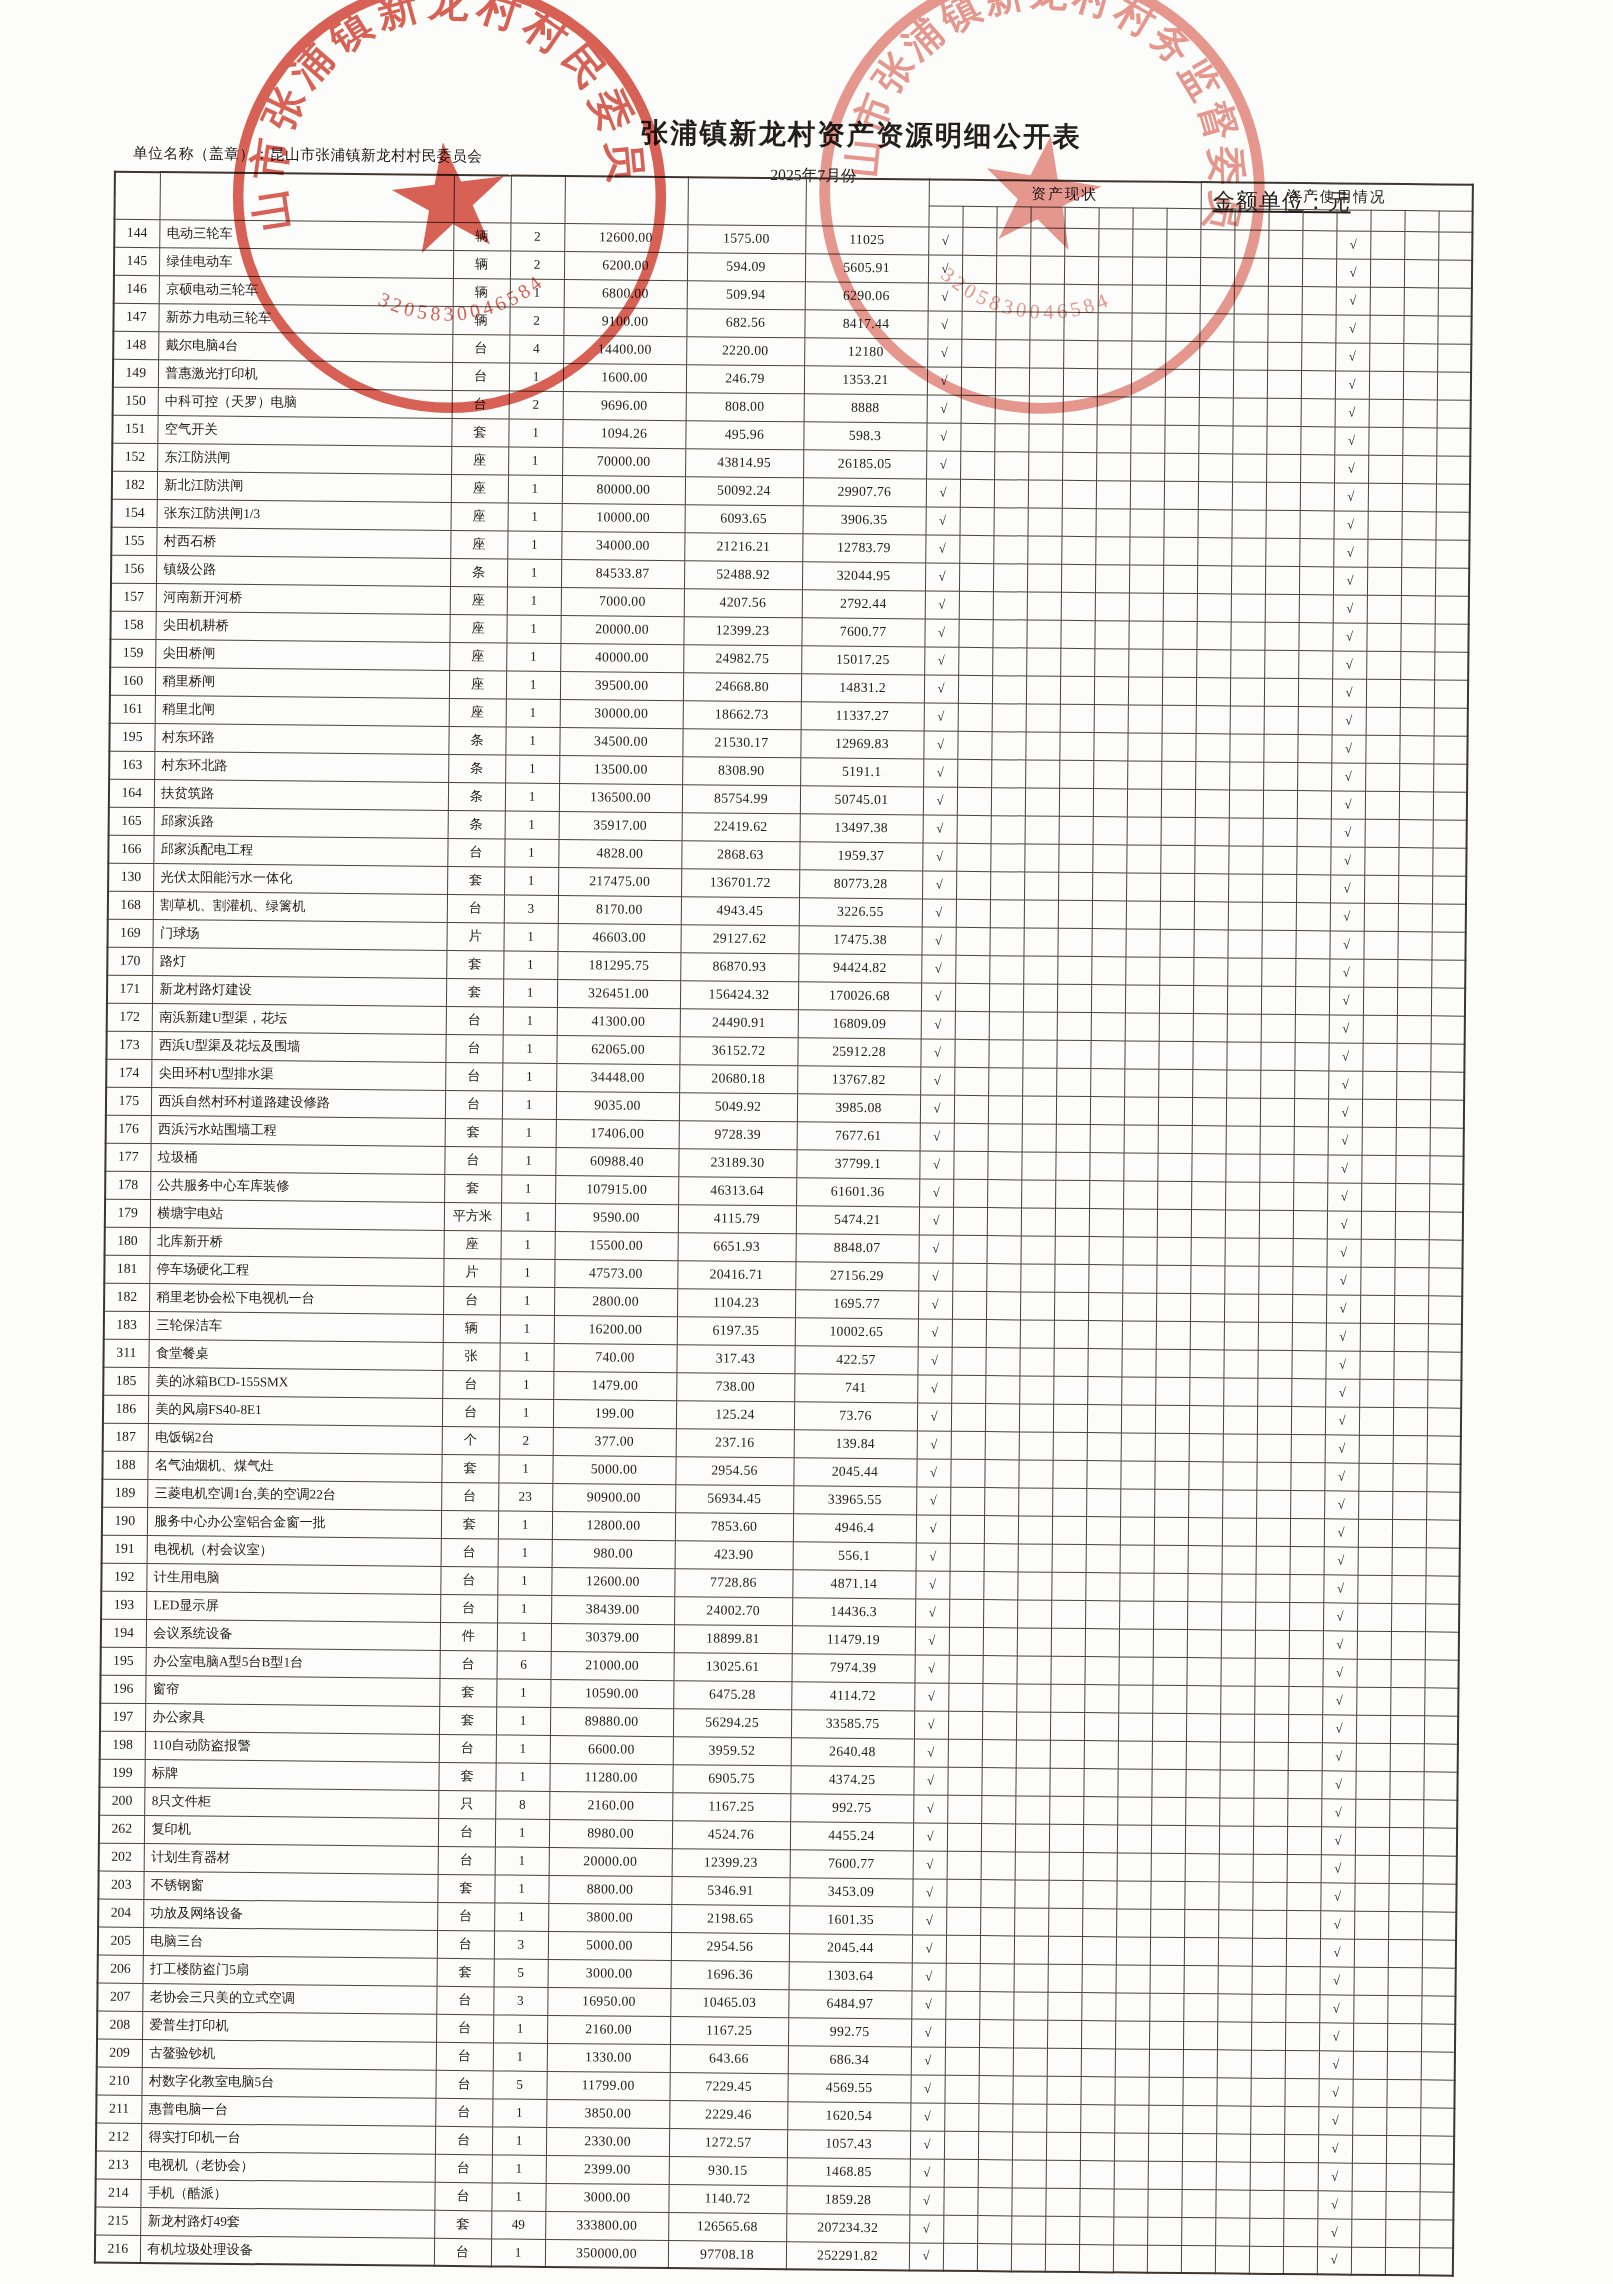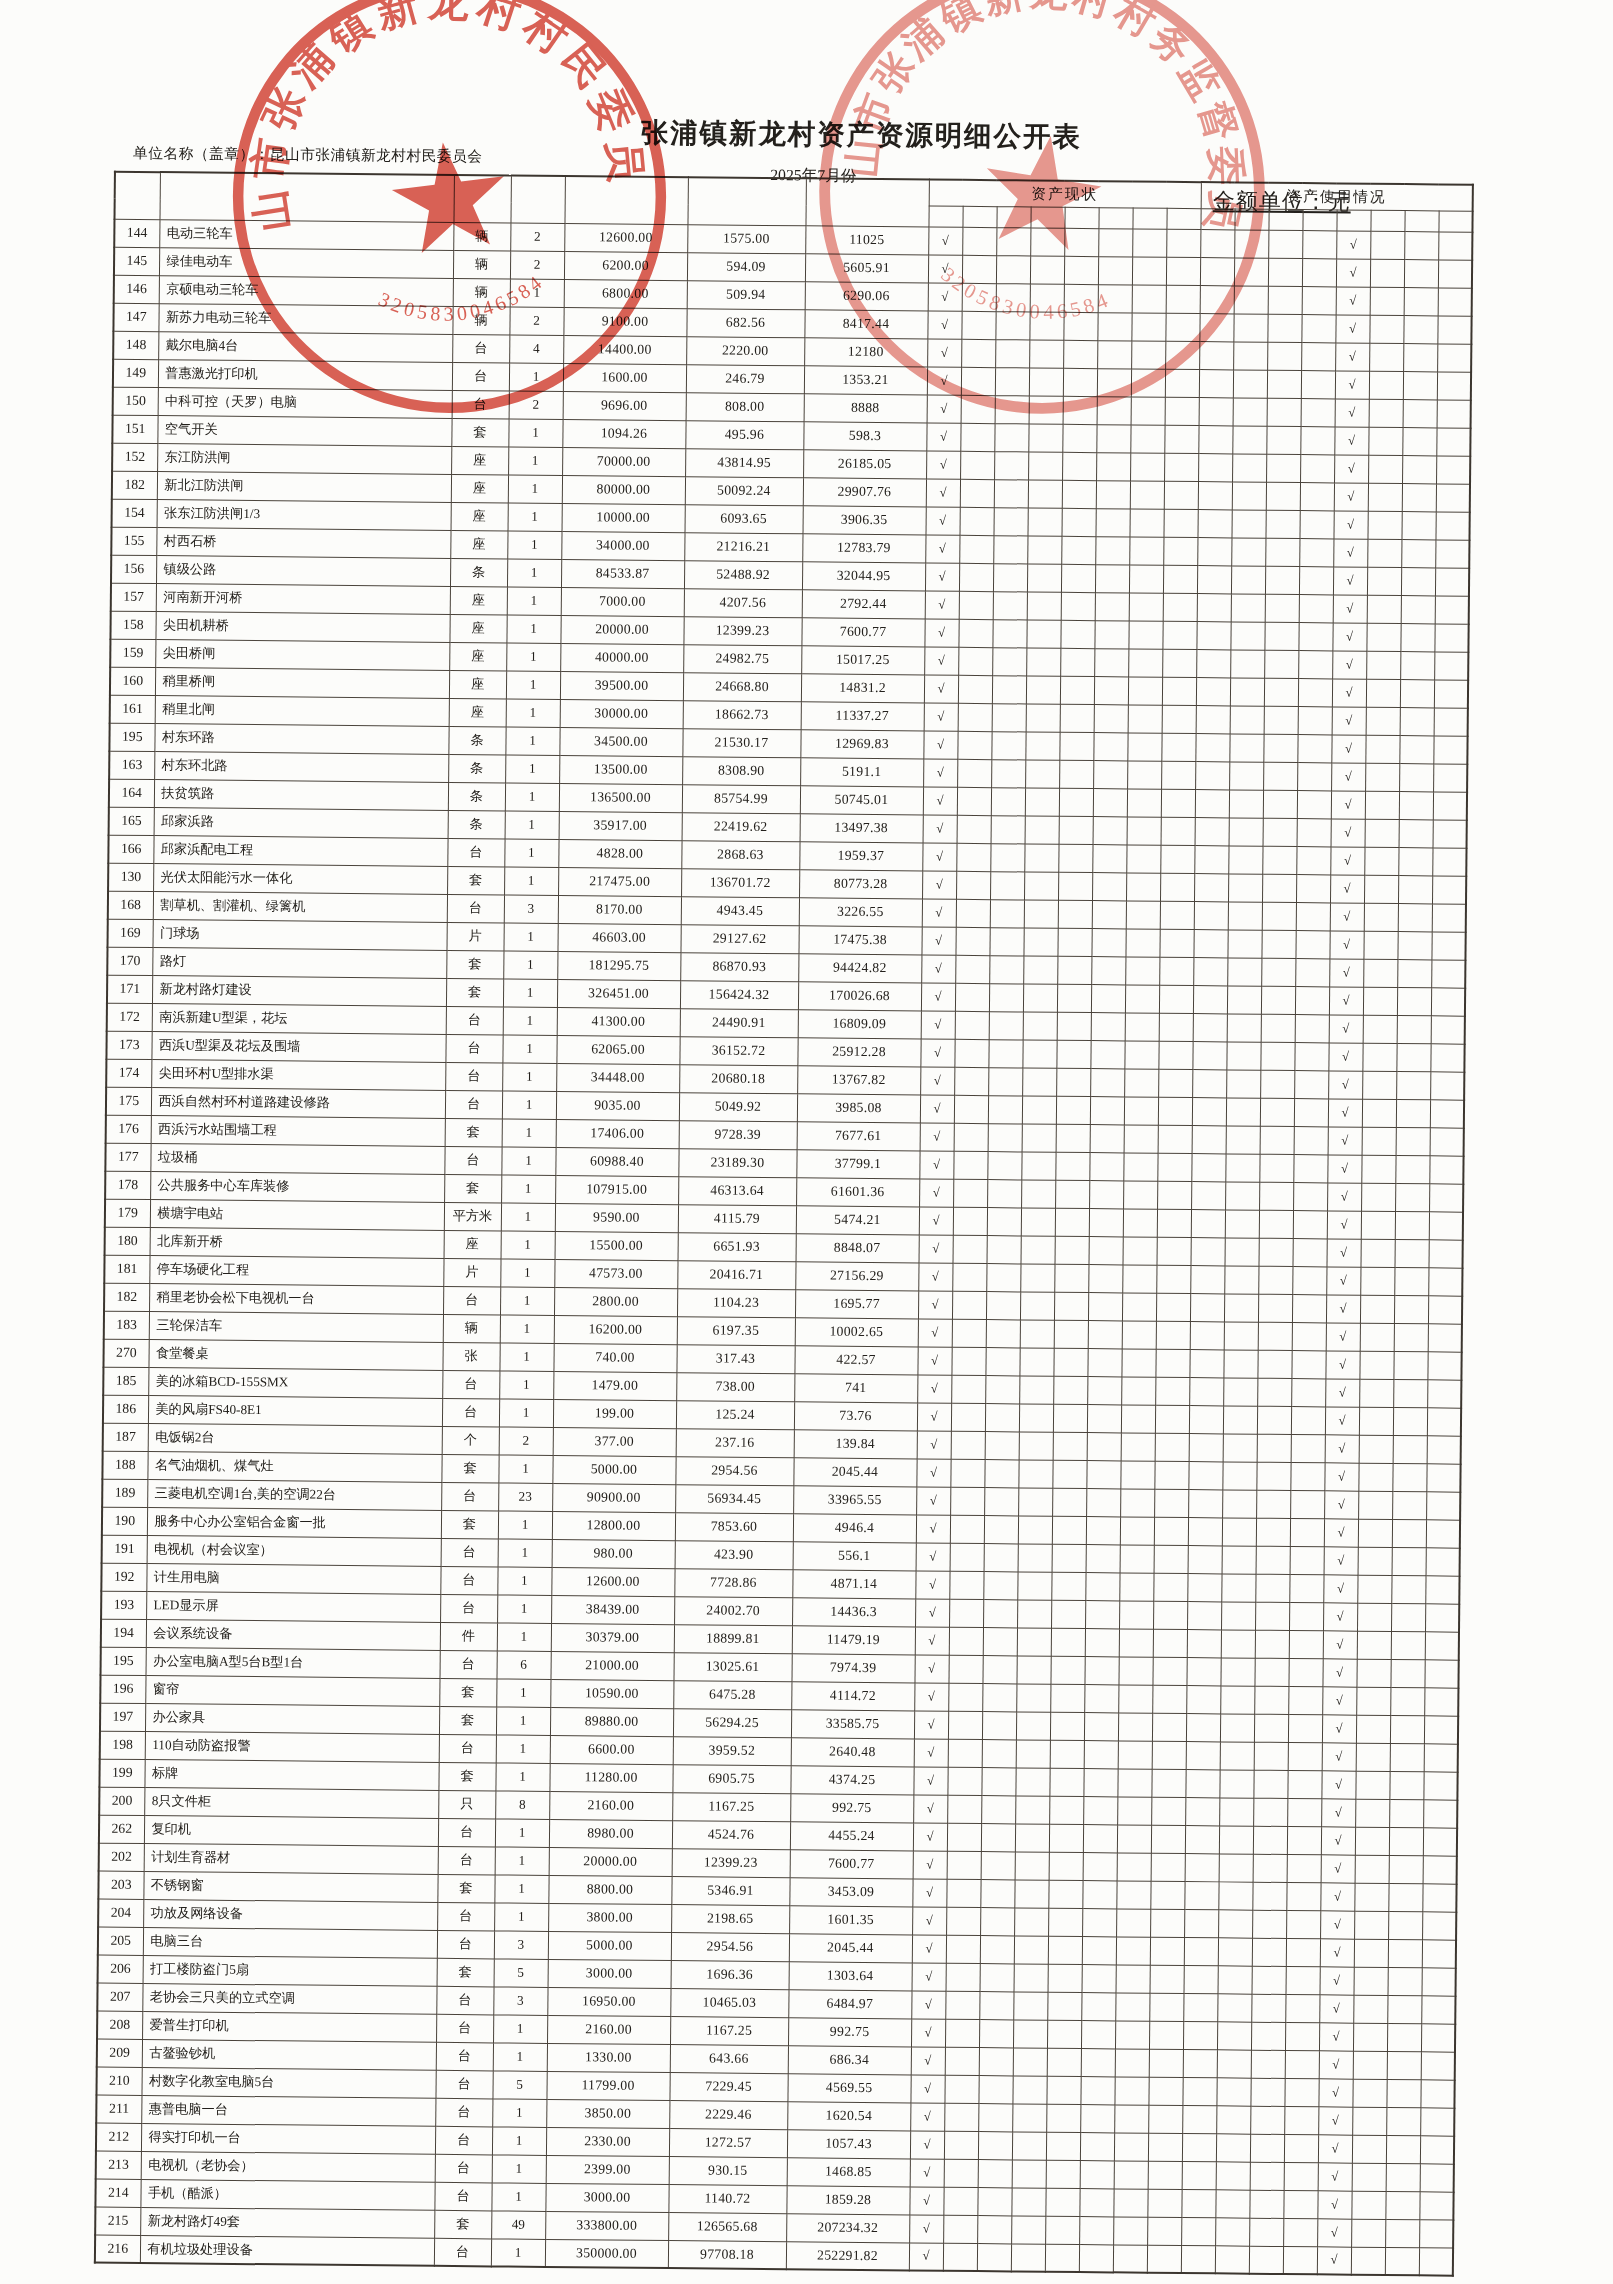--- a/index.html
+++ b/index.html
@@ -1105,21 +1105,21 @@
             <td class="c-grid"></td>
             <td class="c-grid"></td>
             <td class="c-grid"></td>
             <td class="c-grid"></td>
             <td class="c-grid check">√</td>
             <td class="c-grid"></td>
             <td class="c-grid"></td>
             <td class="c-grid"></td>
           </tr>
           <tr>
-            <td class="c-num">270</td>
+            <td class="c-num">311</td>
             <td class="c-name">食堂餐桌</td>
             <td class="c-unit">张</td>
             <td class="c-qty">1</td>
             <td class="c-money">740.00</td>
             <td class="c-money">317.43</td>
             <td class="c-money">422.57</td>
             <td class="c-grid check">√</td>
             <td class="c-grid"></td>
             <td class="c-grid"></td>
             <td class="c-grid"></td>

